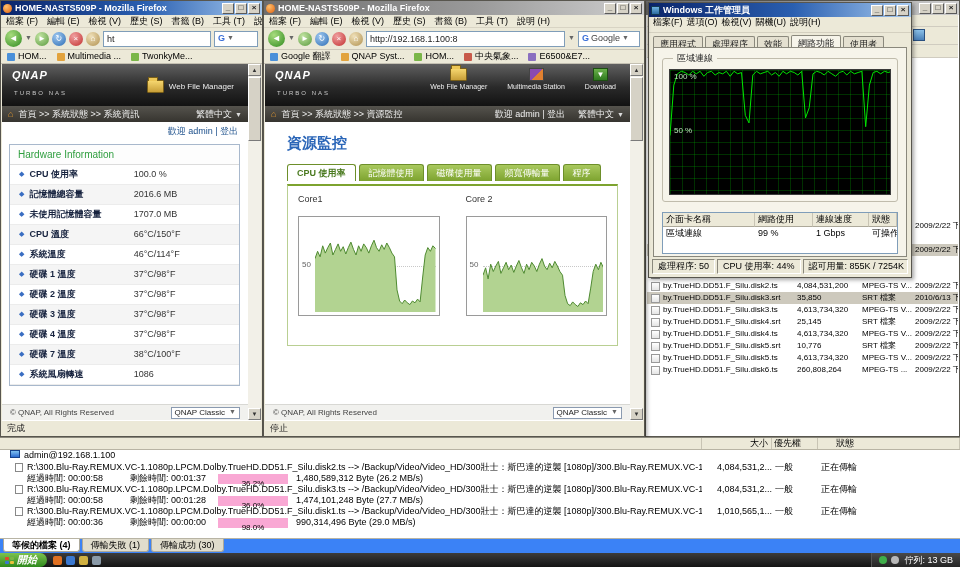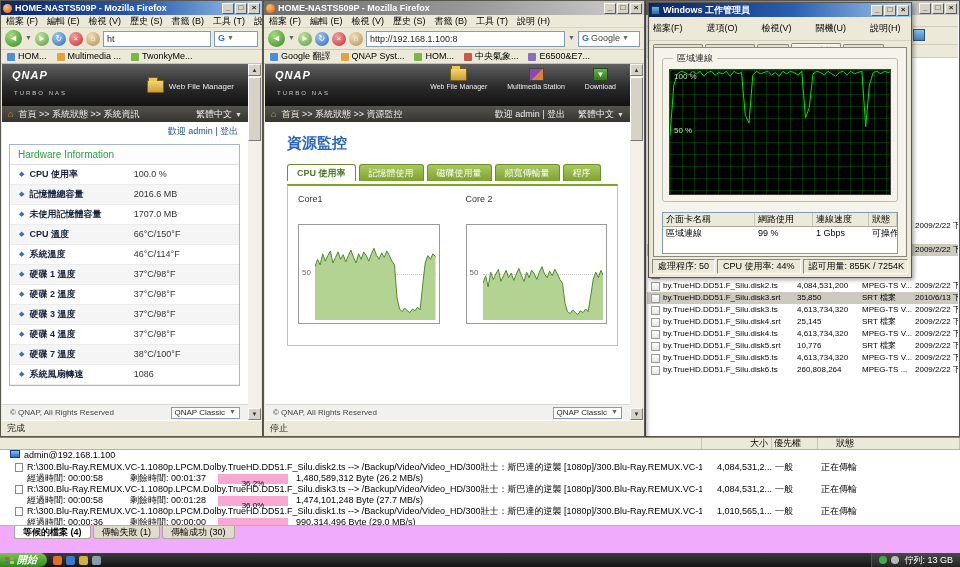--- a/index.html
+++ b/index.html
@@ -61,26 +61,26 @@
 .page-footer{position:absolute;left:0;right:0;bottom:0;height:16px;background:#f1f1ee;border-top:1px solid #d8d8d4;display:flex;align-items:center;padding:0 8px;font-size:8px;color:#444}
 .theme-select{margin-left:auto;height:12px;border:1px solid #8a9ab0;background:#fff;display:flex;align-items:center;gap:4px;padding:0 3px;font-size:8px;color:#222}
 .ffstatus{position:absolute;left:1px;right:1px;bottom:1px;height:15px;background:#ece9d8;border-top:1px solid #fff;display:flex;align-items:center;padding:0 5px;color:#222}
 .rm-heading{position:absolute;left:22px;top:70px;font-size:15px;font-weight:bold;color:#2b66b8}
 .rm-tabs{position:absolute;left:22px;top:100px;display:flex;gap:3px}
 .rm-tab{padding:3px 9px;color:#fff;background:linear-gradient(#a9c95e,#7da32f);border:1px solid #6d8f2a;border-bottom:none;border-radius:3px 3px 0 0}
 .rm-tab.active{background:#fff;color:#4a7a1f;font-weight:bold}
 .rm-box{position:absolute;left:22px;right:12px;top:120px;height:162px;border:1px solid #b9cf92;border-top:2px solid #7da32f;background:#fff;padding:8px 10px}
 .core-row{display:flex;gap:26px}
 .core{flex:1}
-.core-label{color:#333;margin-bottom:20px}
+.core-label{color:#333;margin-bottom:12px}
 .chart-box{position:relative;height:100px;border:1px solid #9a9a9a;background:#fff}
 .ytick{position:absolute;left:3px;top:calc(50% - 6px);font-size:8px;color:#666}
 .plot{position:absolute;left:16px;top:3px;right:3px;bottom:3px;overflow:hidden}
 .plot::before{content:"";position:absolute;left:0;right:0;top:50%;border-top:1px dotted #c8c8c8}
-.tm-menubar{height:24px;display:flex;gap:24px;padding:0 4px;align-items:center;background:#ece9d8;border-bottom:1px solid #d4d0c0}
+.tm-menubar{height:16px;display:flex;gap:4px;padding:0 4px;background:#ece9d8;border-bottom:1px solid #d4d0c0}
 .tm-tabstrip{height:18px;display:flex;align-items:flex-end;gap:2px;padding:2px 4px 0;background:#ece9d8}
 .tm-tab{padding:2px 6px;background:#e4e0d0;border:1px solid #8a887c;border-bottom:none;border-radius:2px 2px 0 0;color:#222}
 .tm-tab.active{background:#f6f4ea;padding-bottom:3px}
 .tm-body{position:absolute;left:4px;right:4px;top:44px;bottom:20px;background:#f6f4ea;border:1px solid #8a887c;padding:10px 8px 6px}
 .groupbox{position:relative;height:144px;border:1px solid #c0bcac;border-radius:3px;padding:12px 6px 6px}
 .groupbox-title{position:absolute;top:-6px;left:10px;background:#f6f4ea;padding:0 4px;color:#222}
 .tm-chart{position:absolute;left:6px;right:6px;top:10px;bottom:6px;background-color:#000;border:1px solid #3a3a3a;overflow:hidden;background-image:linear-gradient(to right,rgba(0,190,0,.25) 1px,transparent 1px),linear-gradient(to bottom,rgba(0,190,0,.25) 1px,transparent 1px);background-size:12px 12px}
 .tm-ylabel{position:absolute;left:4px;font-size:8px;color:#b8e0b8;z-index:2}
 .tm-table{margin-top:10px;border:1px solid #7f9db9;background:#fff;height:42px;overflow:hidden}
 .tm-thr{display:flex;height:14px;background:#ece9d8}
@@ -117,21 +117,21 @@
 .q-size{width:70px;text-align:right;flex:none;overflow:hidden}
 .q-pri{width:46px;padding-left:3px;flex:none}
 .q-status{width:142px;padding-left:3px;flex:none}
 .q-line2{height:11px;display:flex;align-items:center;padding-left:27px;white-space:nowrap}
 .q-elapsed{width:103px}
 .q-remaining{width:88px}
 .q-bar{position:relative;width:70px;height:9px;border:5px solid #f9a8d4;background:#fff;flex:none}
 .q-bar-fill{position:absolute;left:0;top:0;bottom:0;background:linear-gradient(#35c02f,#0f8a10)}
 .q-bar-label{position:absolute;left:0;right:0;top:0;bottom:0;text-align:center;font-size:8px;line-height:9px;color:#000}
 .q-bytes{margin-left:8px}
-.q-tabs{position:absolute;left:0;right:0;bottom:0;height:28px;background:#f0abfc;border-top:1px solid #b8b4a4;display:flex;gap:2px;padding:0 14px;align-items:flex-start}
+.q-tabs{position:absolute;left:0;right:0;bottom:0;height:15px;background:#3b82f6;border-top:1px solid #b8b4a4;display:flex;gap:2px;padding:0 3px;align-items:flex-start}
 .q-tab{border:1px solid #aca899;border-top:none;background:#e0dccc;padding:1px 8px;border-radius:0 0 3px 3px}
 .q-tab.active{background:#fff;font-weight:bold}
 .taskbar{position:absolute;left:0;top:553px;width:960px;height:14px;background:linear-gradient(#3c3c3c,#141414);display:flex;align-items:center;gap:6px;z-index:50}
 .startbtn{height:14px;display:flex;align-items:center;gap:3px;padding:0 10px 0 5px;background:linear-gradient(#7dc24f,#2e8a1e);border-radius:0 7px 7px 0;color:#fff;font-weight:bold;font-style:italic;font-size:10px;flex:none}
 .flag{display:grid;grid-template-columns:4px 4px;grid-auto-rows:3px;gap:1px}
 .flag span{border-radius:1px}
 .quick{display:flex;gap:4px;align-items:center}
 .qicon{width:9px;height:9px;border-radius:2px}
 .tray{margin-left:auto;height:14px;display:flex;align-items:center;gap:5px;padding:0 7px;background:rgba(255,255,255,.07);border-left:1px solid #555;color:#fff}
 .ticon{width:8px;height:8px;border-radius:50%}

